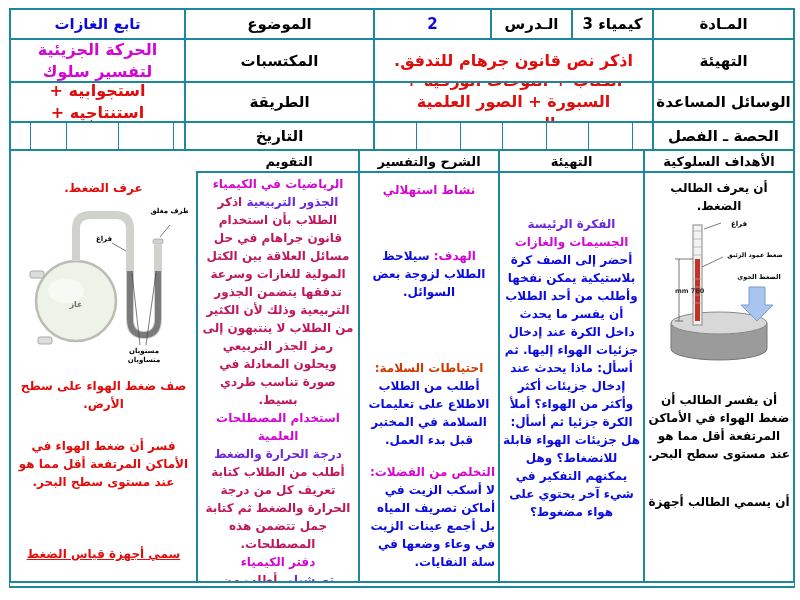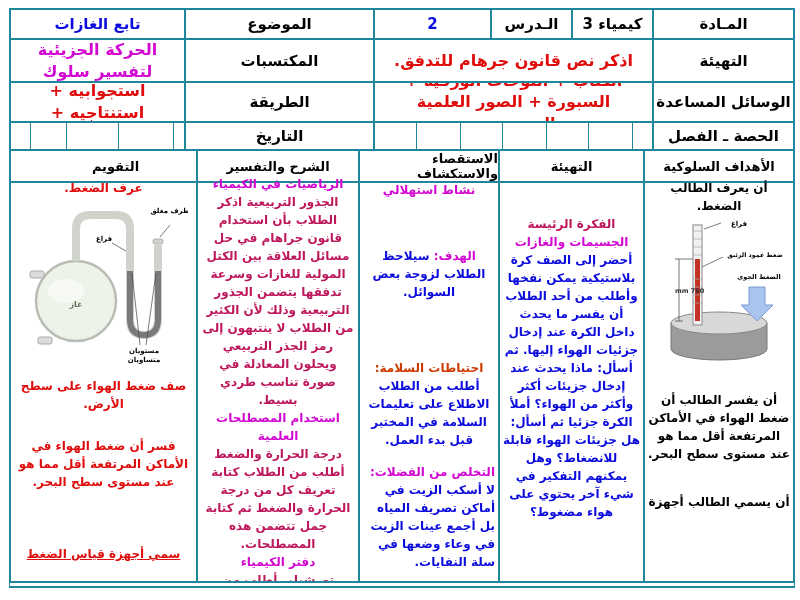--- a/index.html
+++ b/index.html
@@ -11,21 +11,21 @@
   .top-grid{display:grid;grid-template-columns:141px 81px 81px 117px 189px auto;
     grid-template-rows:30px 43px 40px 28px;}
   .tc{border-left:2px solid #1e879c;border-bottom:2px solid #1e879c;
     display:flex;align-items:center;justify-content:center;text-align:center;
     font-size:15px;color:#000;overflow:hidden;box-sizing:border-box;padding:0 2px;}
   .tc.noL{border-left:none;}
   .span3{grid-column:2 / span 3;}
   .blue{color:#0b0bdd;}
   .red{color:#e00d0d;}
   .mag{color:#d208d2;}
-  .org{color:#be185d;}
+  .org{color:#6d28d9;}
   .grn{color:#be185d;}
   .safety{color:#ce3a00;}
   .small{font-size:16px;line-height:1.35;}
   
   .cells{display:flex;width:100%;height:100%;align-items:stretch;}
   .cells > div{border-left:1.5px solid #1e879c;box-sizing:border-box;}
   .cells > div:last-child{border-left:none;}
   
   .main-head{display:grid;grid-template-columns:150px 145px 140px 162px auto;height:22px;}
   .mh{border-left:2px solid #1e879c;border-bottom:2px solid #1e879c;
@@ -83,21 +83,20 @@
         <div style="width:52px"></div>
         <div style="width:36px"></div>
         <div style="flex:1"></div>
       </div>
     </div>
   </div>
 
   <div class="main-head">
     <div class="mh">الأهداف السلوكية</div>
     <div class="mh">التهيئة</div>
-    <div class="mh">الاستقصاء والاستكشاف</div>
     <div class="mh">الشرح والتفسير</div>
     <div class="mh noL">التقويم</div>
   </div>
 
   <div class="main-body">
 
     <div class="col">
       <p style="margin-top:4px;">أن يعرف الطالب الضغط.</p>
       <svg class="diagram" width="140" height="152" viewBox="0 0 140 152">
 

